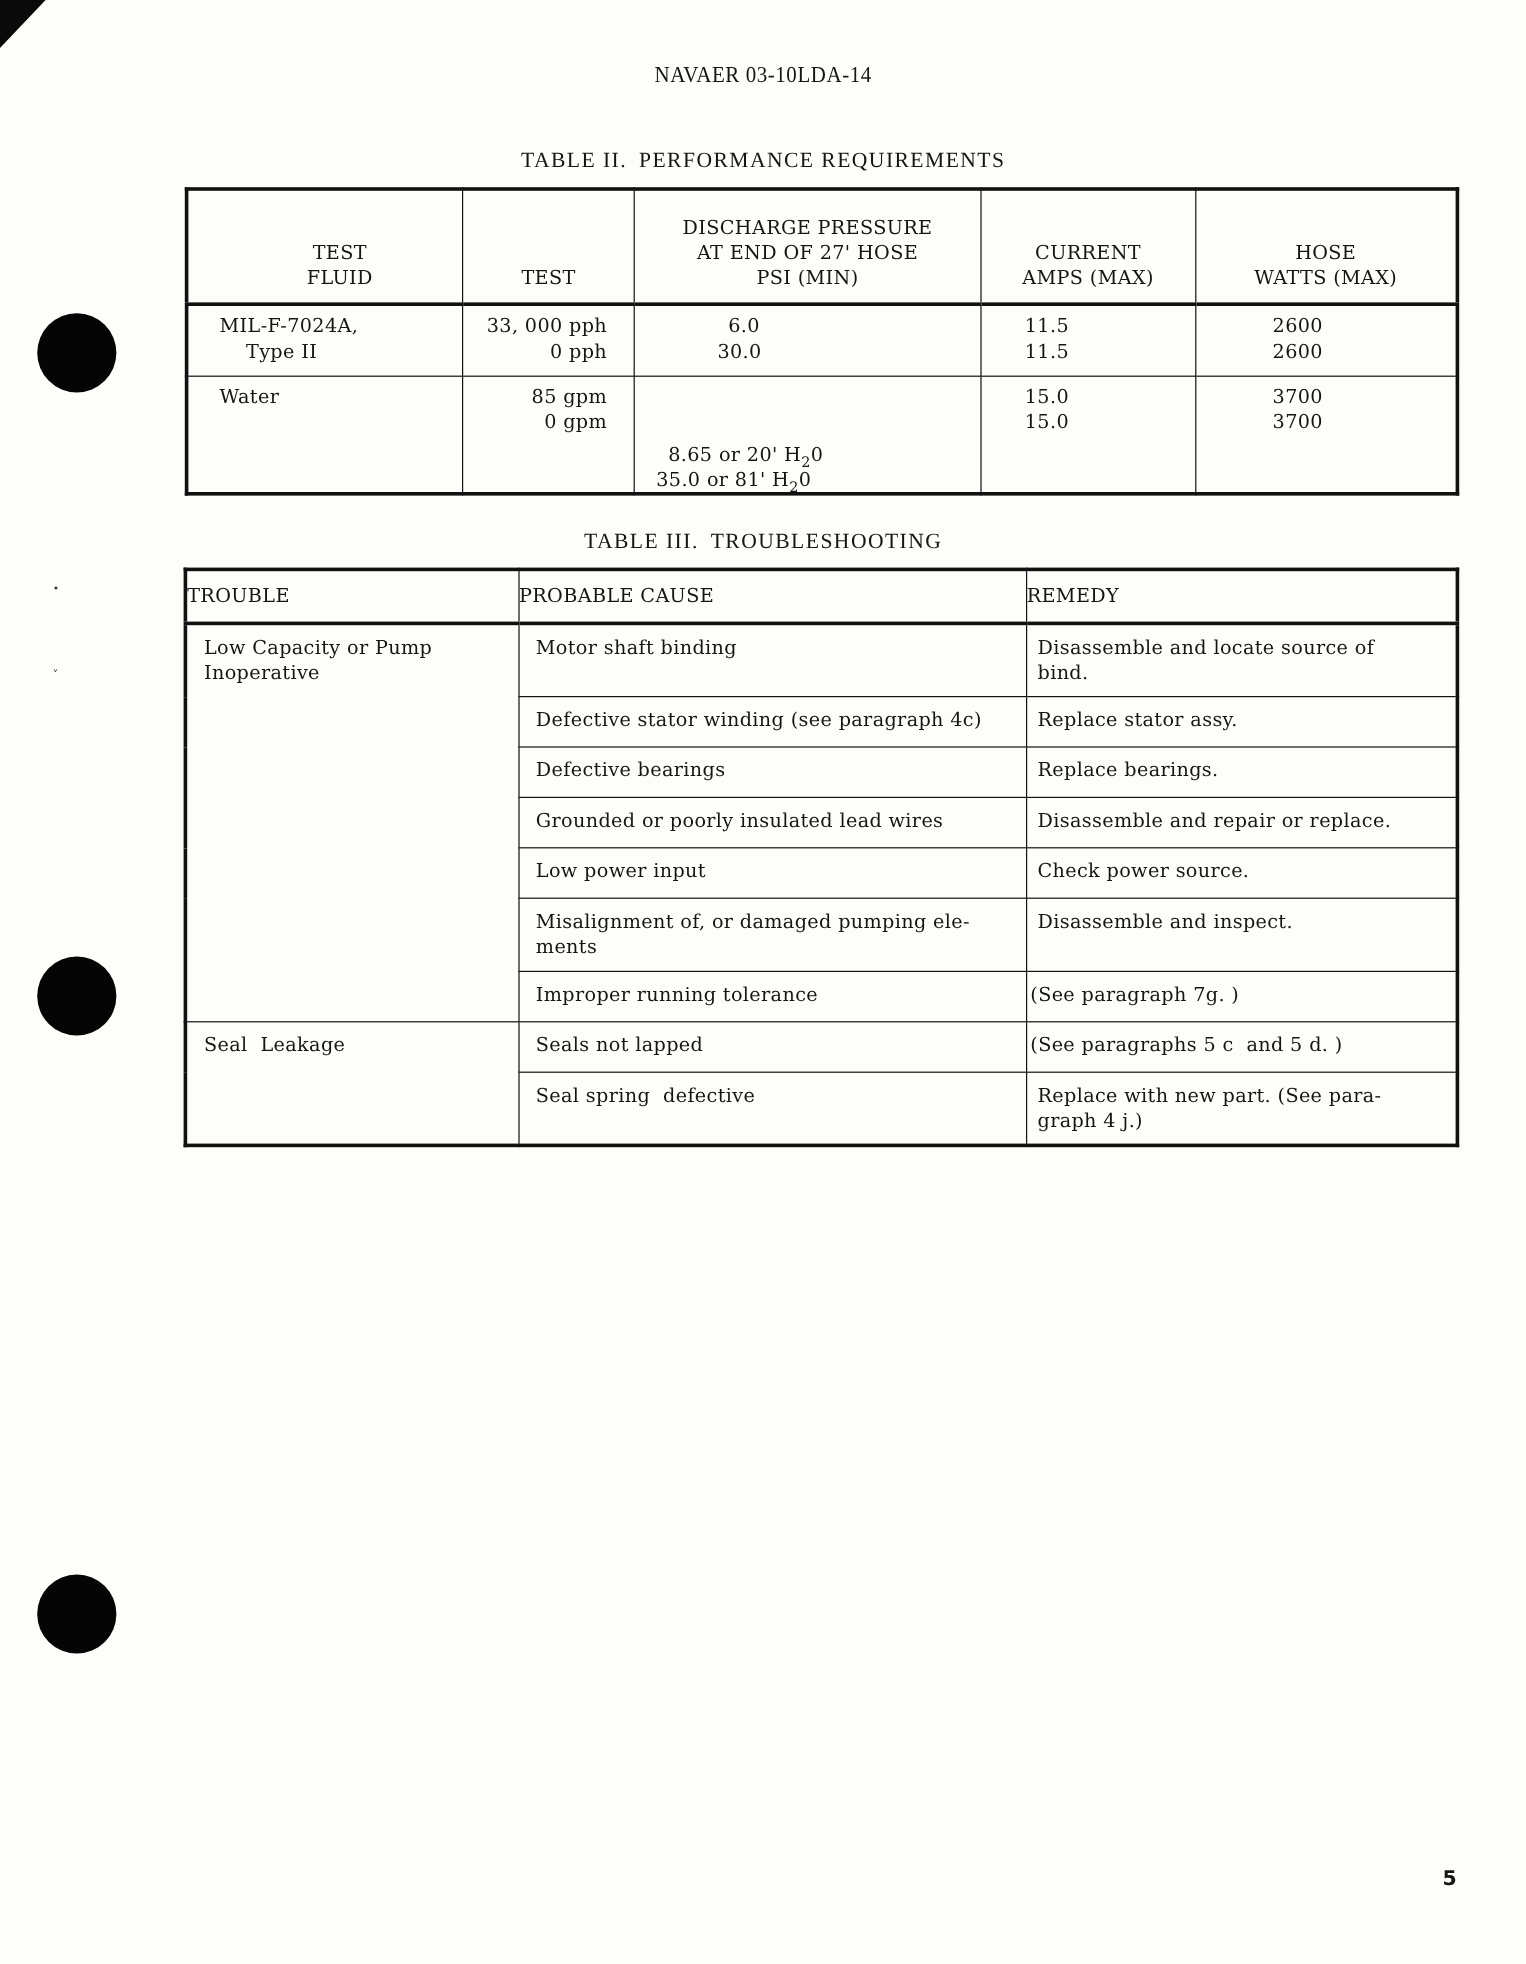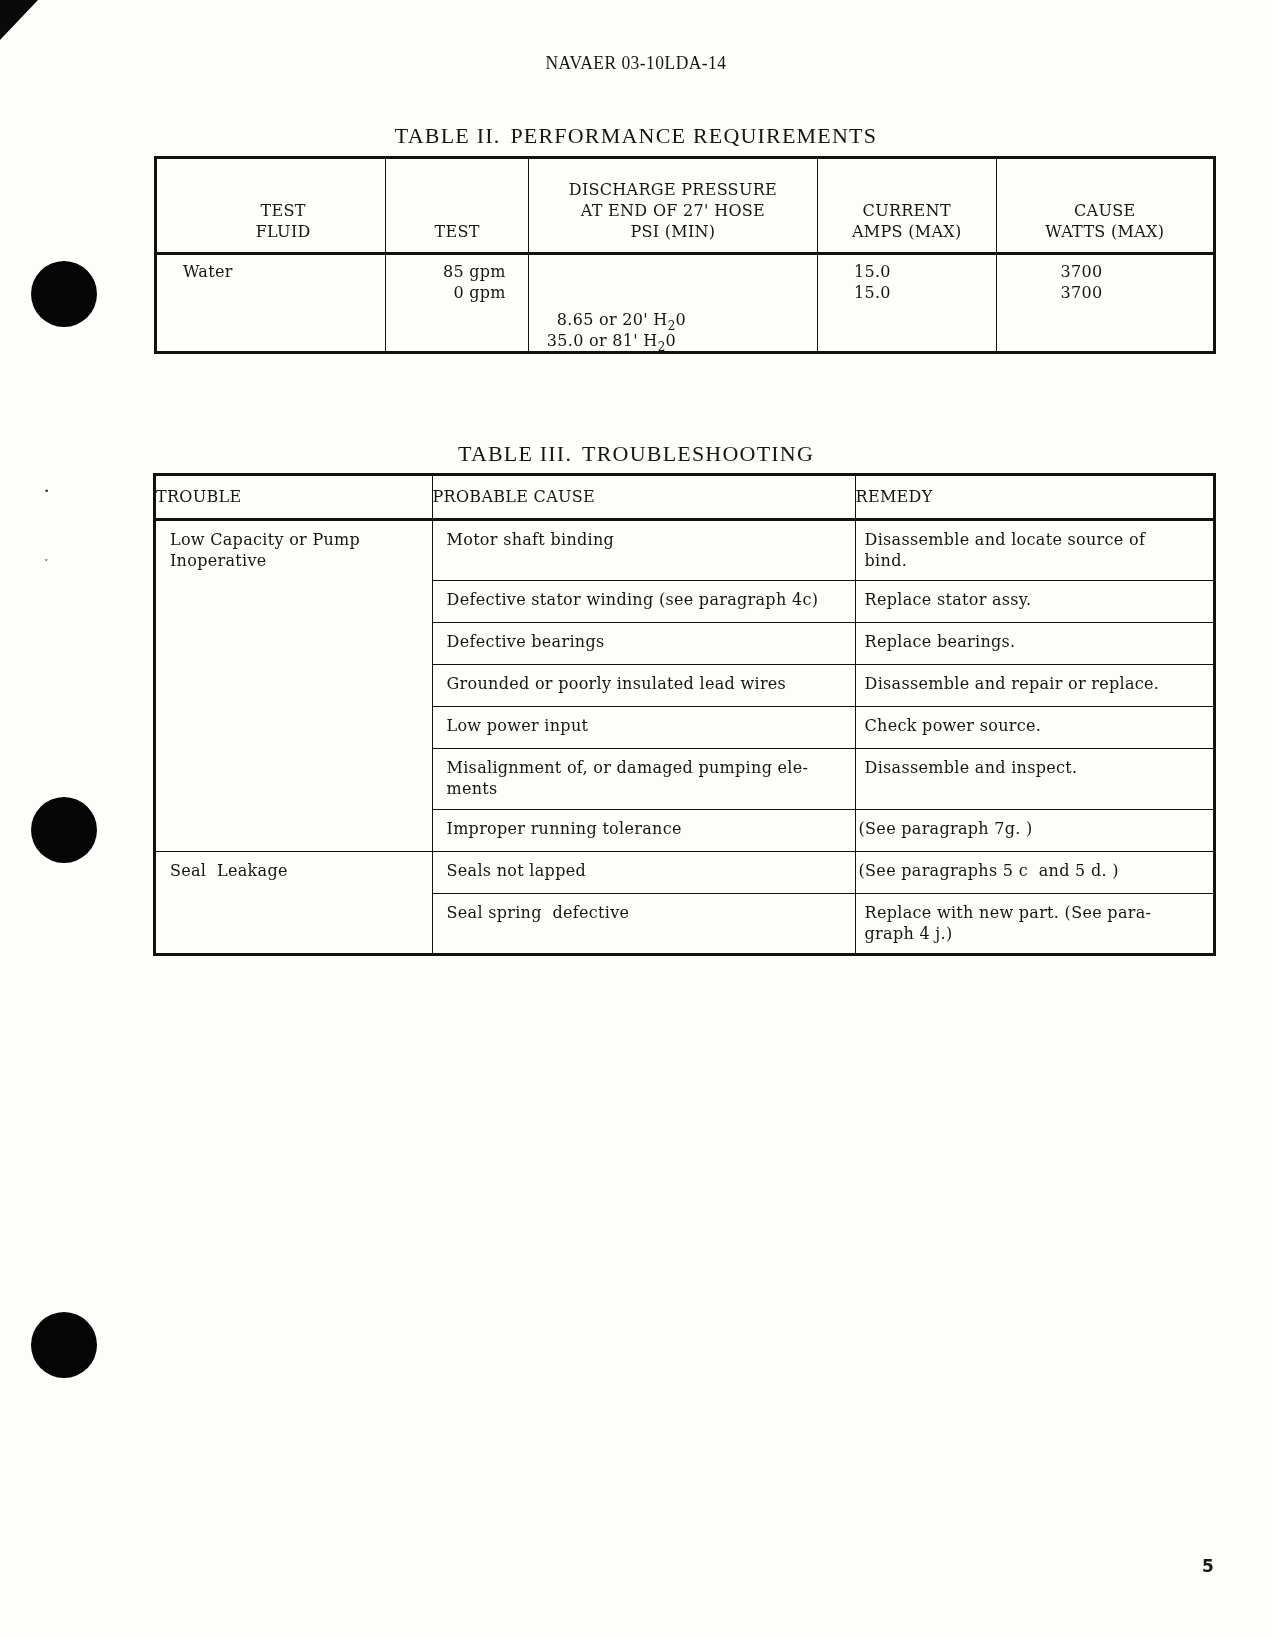--- a/index.html
+++ b/index.html
@@ -45,21 +45,21 @@
       font-size: 19px;
       letter-spacing: 0.5px;
       transform: scaleX(0.92);
     }
     .table-title {
       position: absolute;
       left: 0;
       width: 1272px;
       text-align: center;
       font-family: "Liberation Serif", serif;
-      font-size: 22px;
+      font-size: 18px;
       letter-spacing: 1.2px;
     }
     .table-title .sp { display: inline-block; width: 10px; }
     table.doc {
       position: absolute;
       border-collapse: collapse;
       border: 3px solid #111;
       font-family: "DejaVu Serif", serif;
       font-size: 16px;
       letter-spacing: 0.3px;
@@ -174,26 +174,48 @@
       <th class="c-press">
         <div>DISCHARGE PRESSURE</div>
         <div>AT END OF 27' HOSE</div>
         <div>PSI (MIN)</div>
       </th>
       <th class="c-cur">
         <div>CURRENT</div>
         <div>AMPS (MAX)</div>
       </th>
       <th class="c-pow">
-        <div>CAUSE</div>
+        <div>HOSE</div>
         <div>WATTS (MAX)</div>
       </th>
     </tr>
   </thead>
   <tbody>
+    <tr>
+      <td class="fluid">
+        <div>MIL-F-7024A,</div>
+        <div class="fluid-line2">Type II</div>
+      </td>
+      <td class="flow">
+        <div>33, 000 pph</div>
+        <div>0 pph</div>
+      </td>
+      <td class="press">
+        <div class="press-line1" style="padding-left:60px">6.0</div>
+        <div class="press-line2" style="padding-left:51px">30.0</div>
+      </td>
+      <td class="cur">
+        <div>11.5</div>
+        <div>11.5</div>
+      </td>
+      <td class="pow">
+        <div>2600</div>
+        <div>2600</div>
+      </td>
+    </tr>
     <tr>
       <td class="fluid">
         <div>Water</div>
       </td>
       <td class="flow">
         <div>85 gpm</div>
         <div>0 gpm</div>
       </td>
       <td class="press">
         <div class="press-line1-water"><span>8.65 or 20' H</span><sub class="h2o">2</sub><span>0</span></div>

